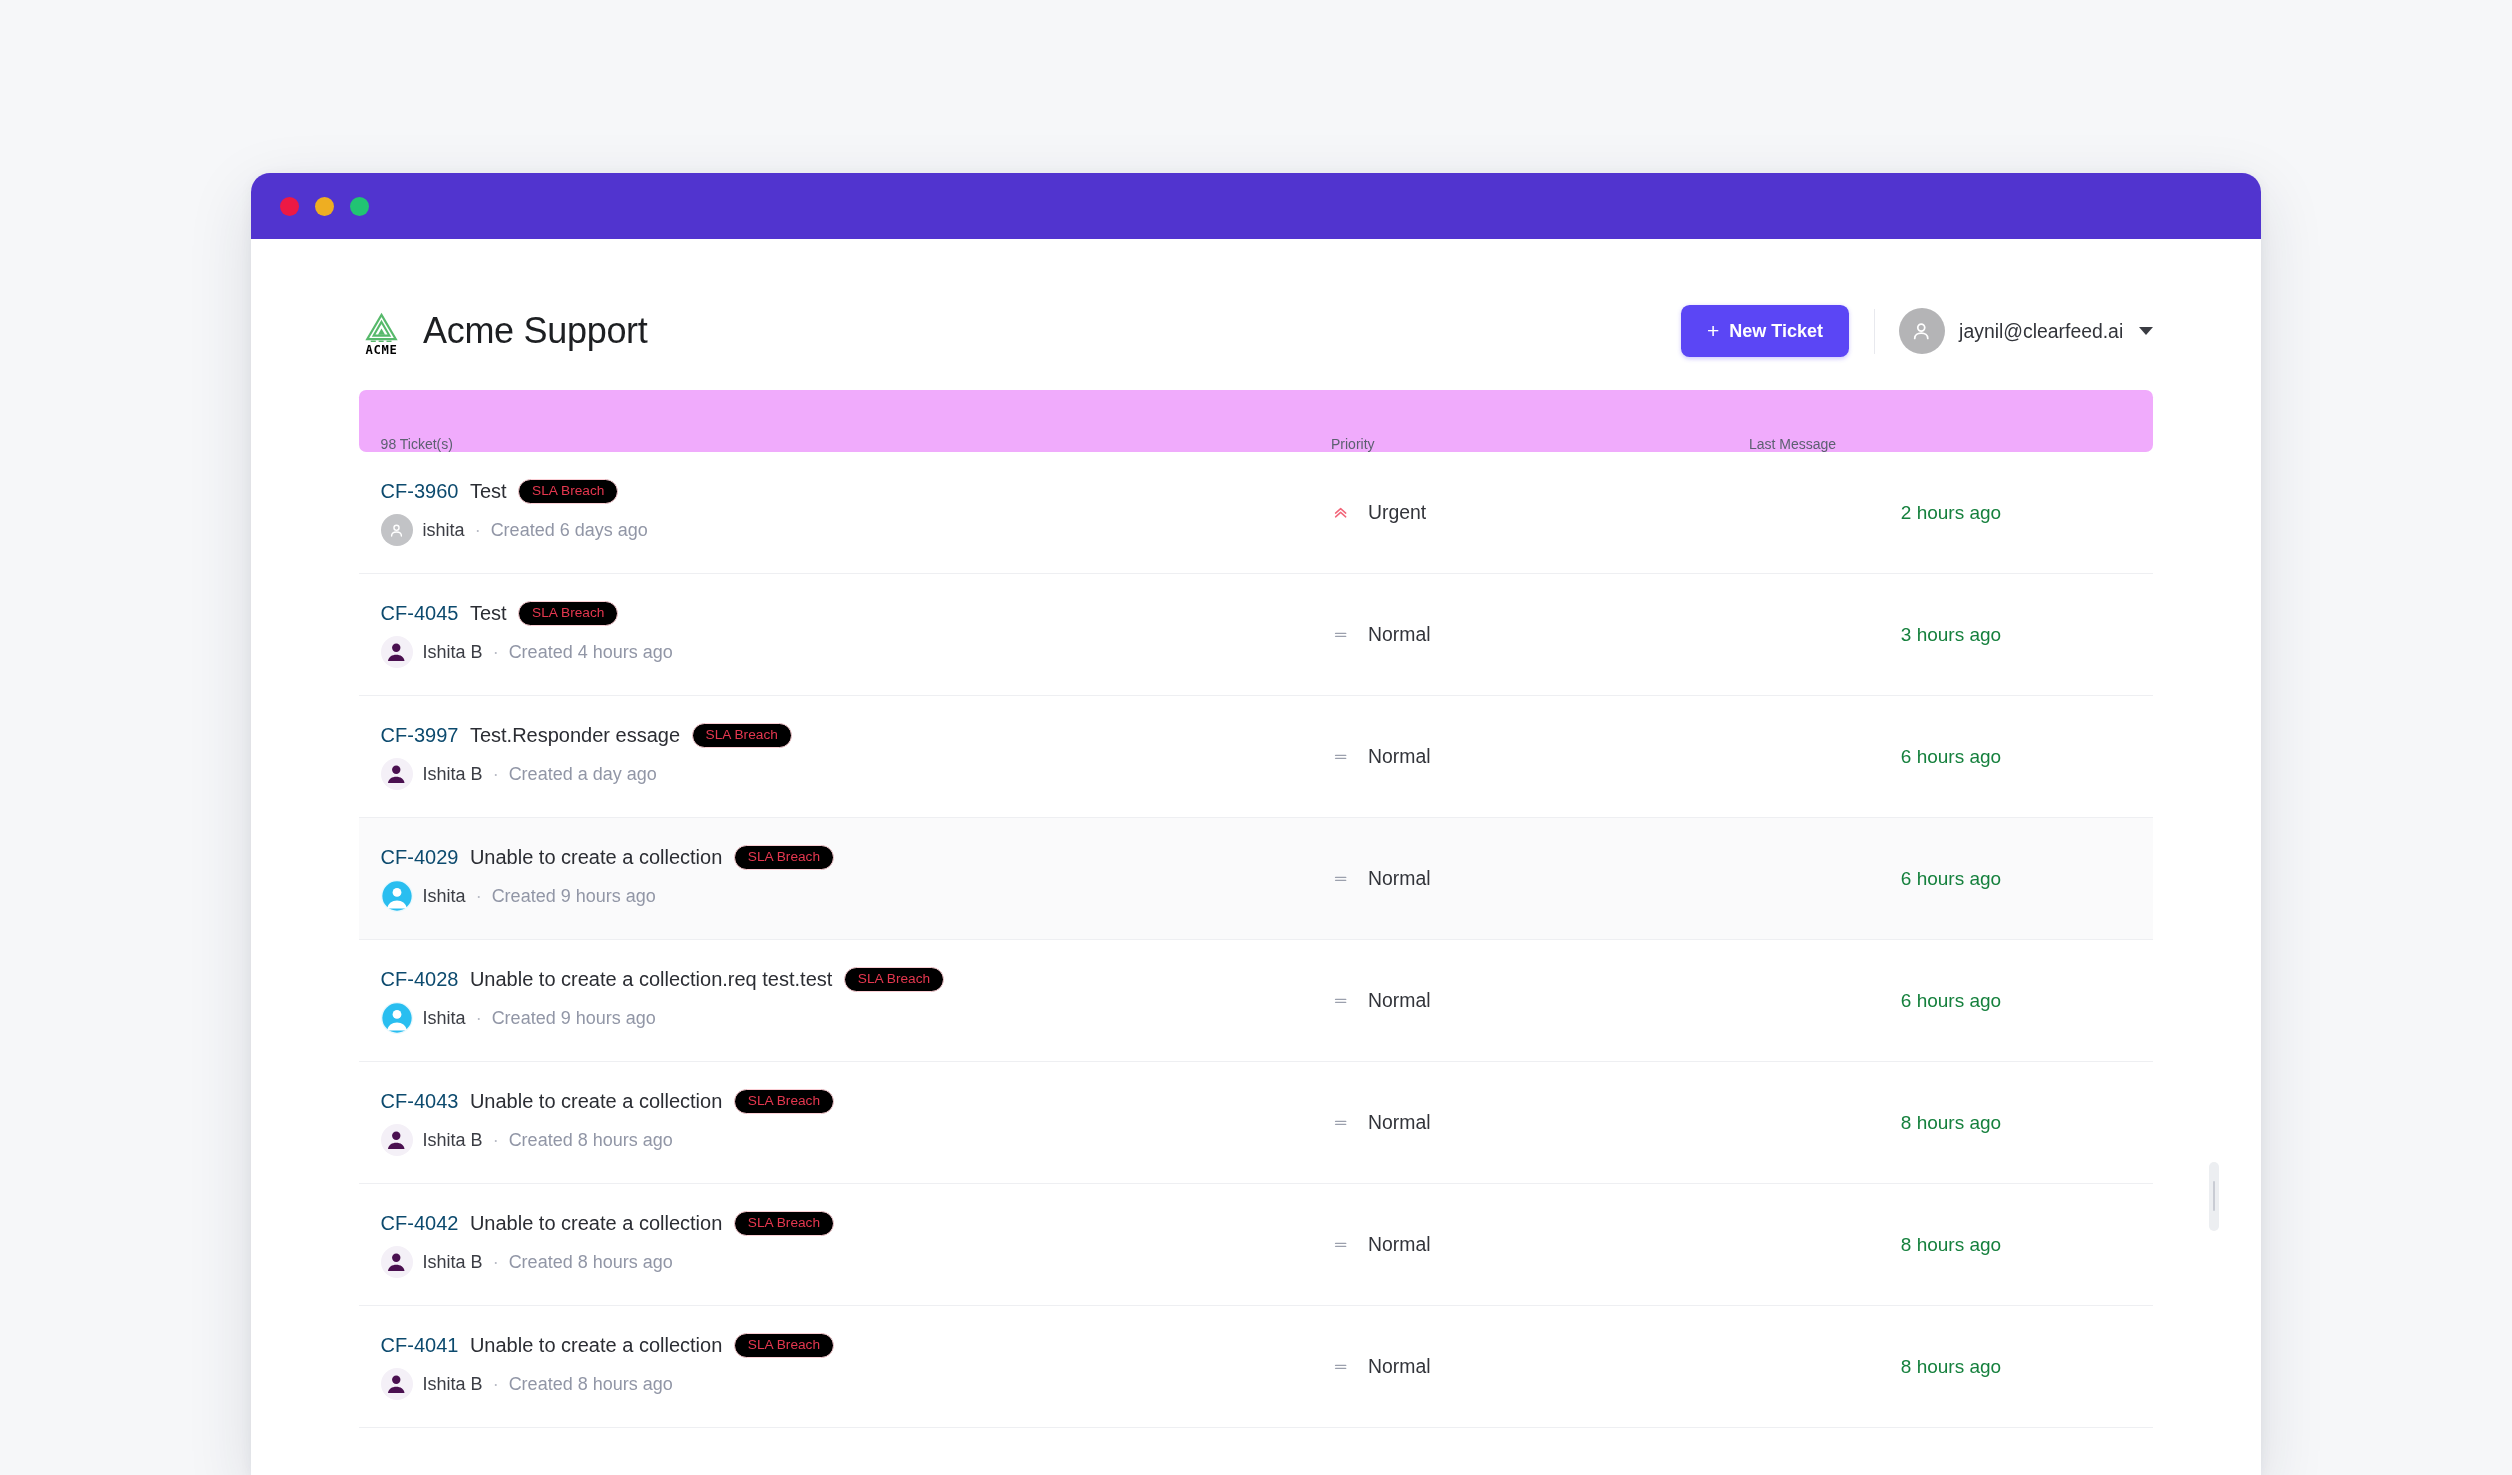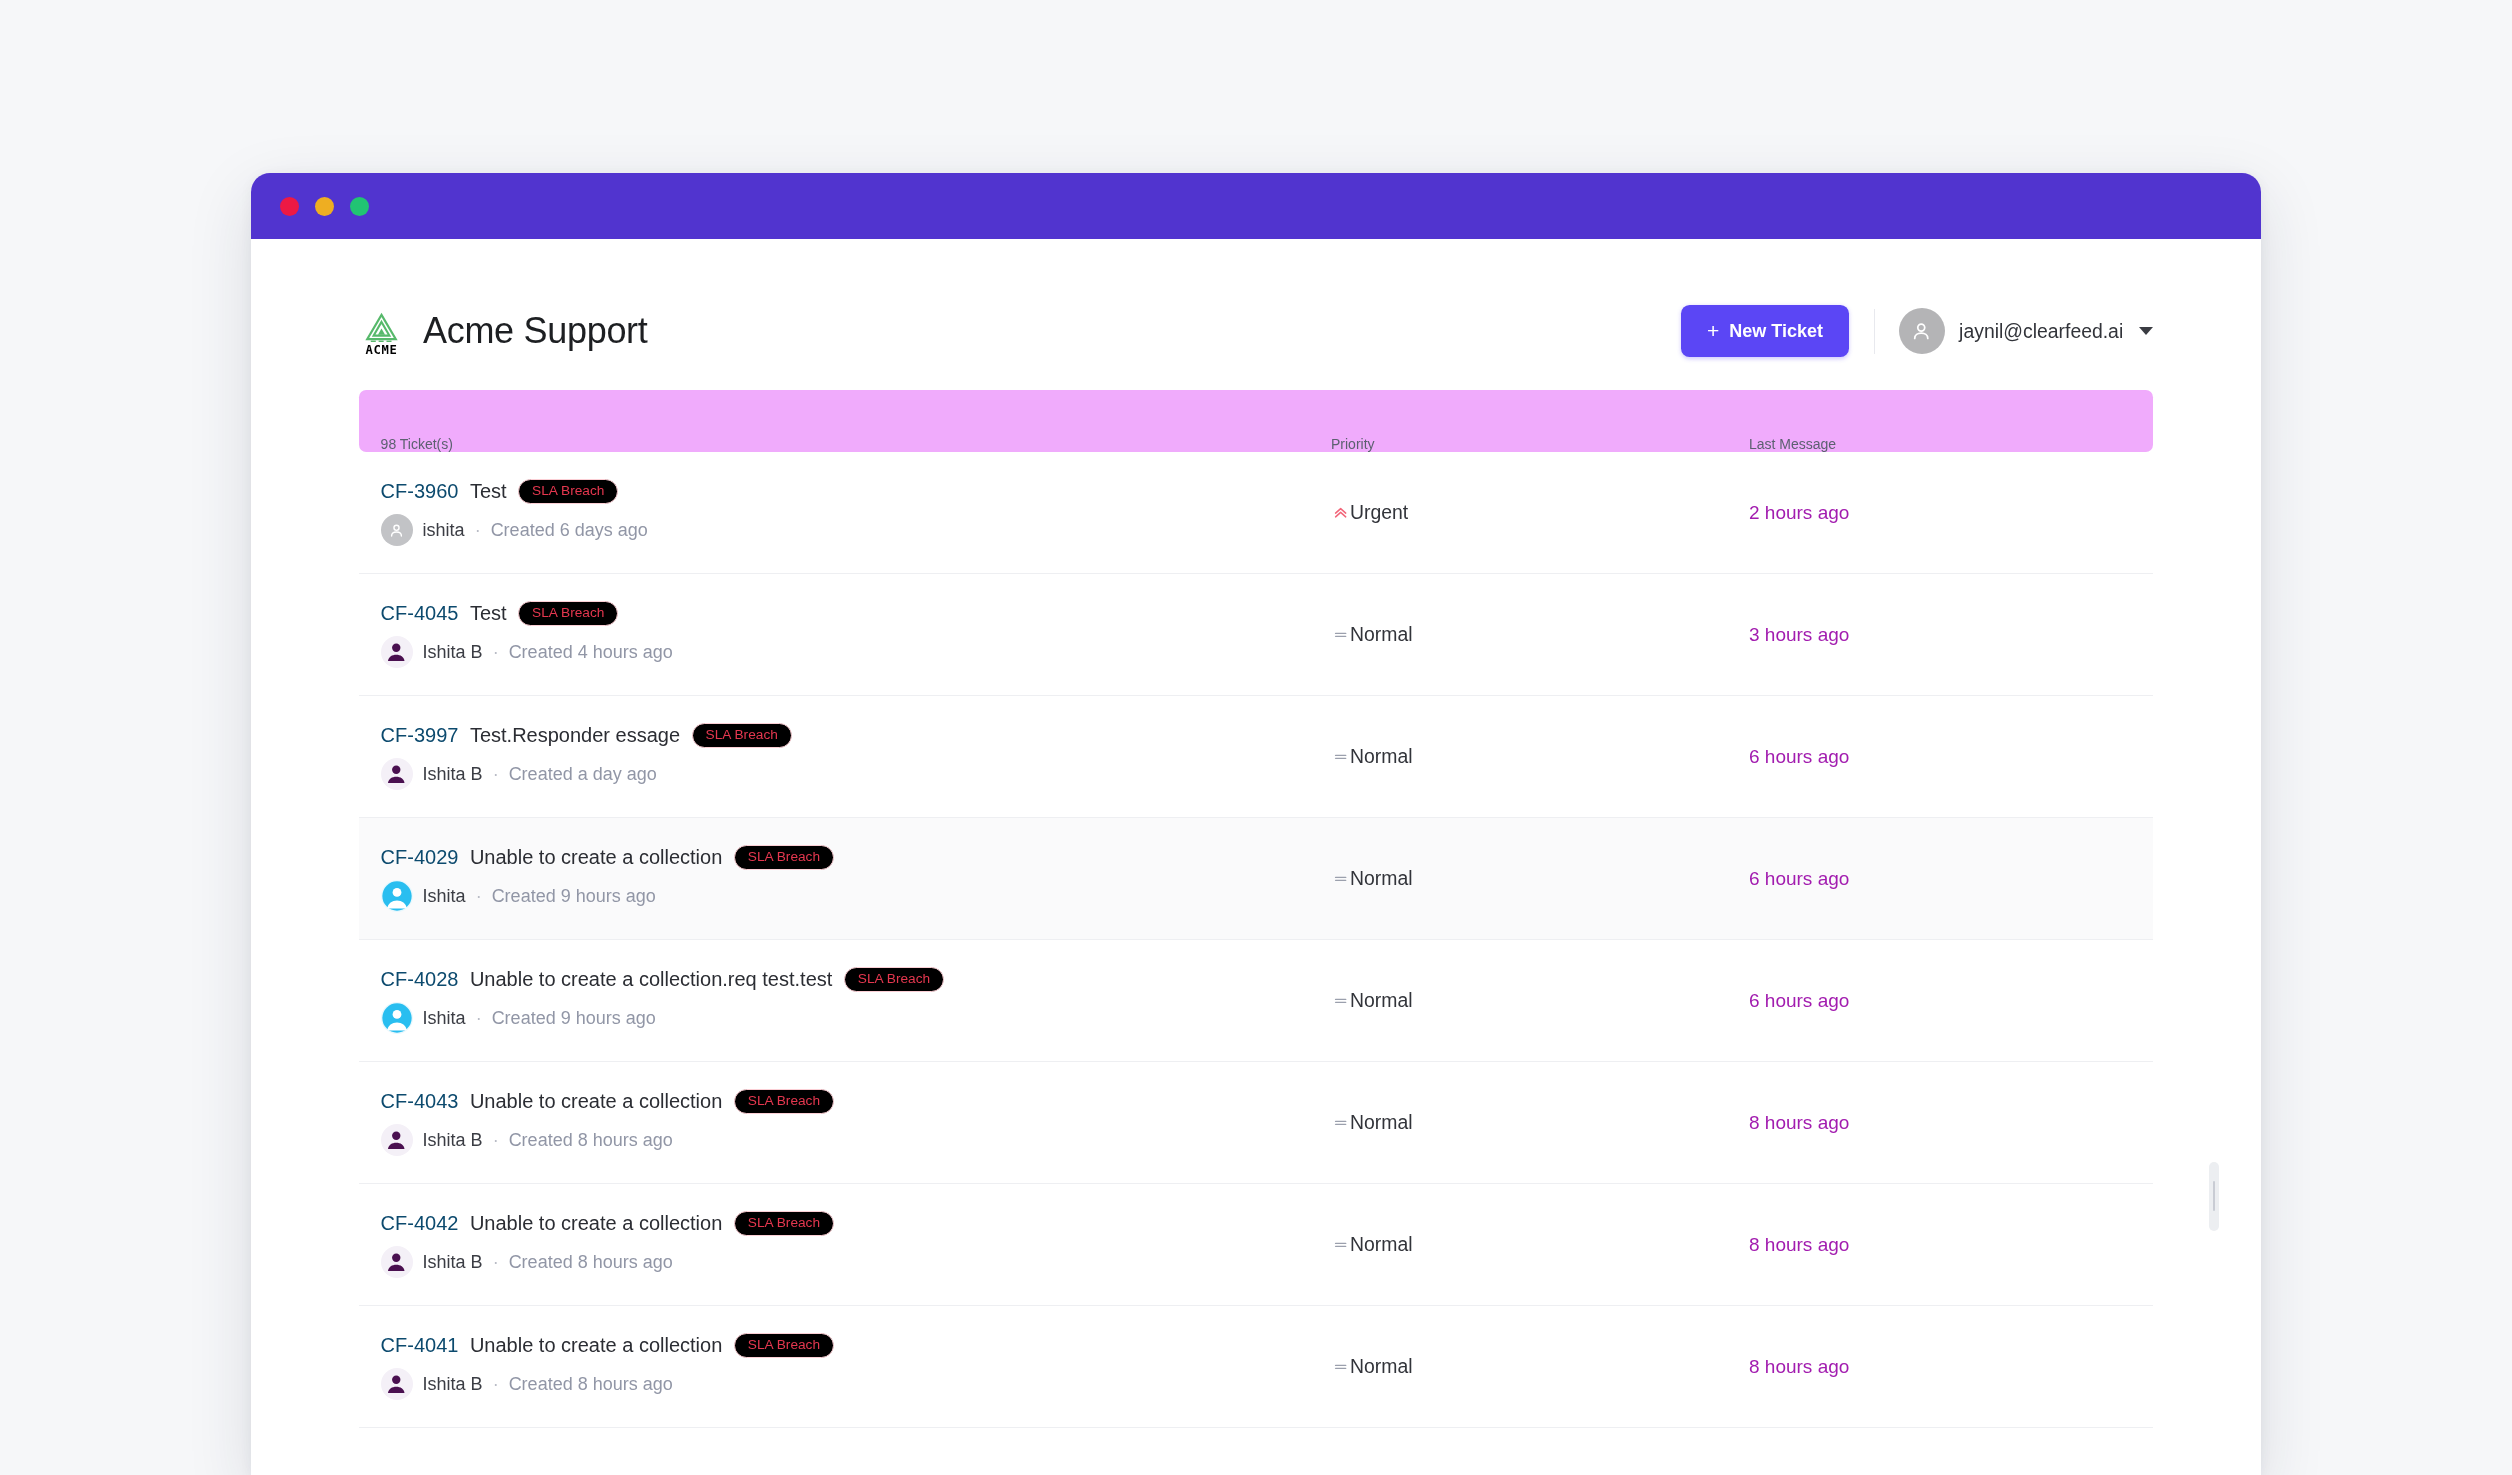--- a/index.html
+++ b/index.html
@@ -199,30 +199,31 @@
 
   .av { width: 32px; height: 32px; border-radius: 50%; flex-shrink: 0; display:flex; align-items:center; justify-content:center; overflow:hidden;}
   .av.gray   { background: #c2c3c6; }
   .av.purple { background: #f4f0f7; }
   .av.cyan   { background: #e9f8fd; }
 
   .priority-cell {
     flex: 0 0 418px;
     display: flex;
     align-items: center;
-    gap: 0;
+    gap: 18px;
     font-size: 19.4px;
     color: #32343a;
   }
   .pr-icon { width: 19px; height: 19px; display:flex; align-items:center; justify-content:center; flex-shrink:0;}
 
   .last-cell {
     flex: 1 1 auto;
     font-size: 19px;
-    color: #a21caf;
+    color: #15803d;
+    text-align: center;
   }
 
   
   .scroll-thumb {
     position: absolute;
     right: 42px;
     top: 923px;
     width: 10px;
     height: 69px;
     border-radius: 5.8px;

